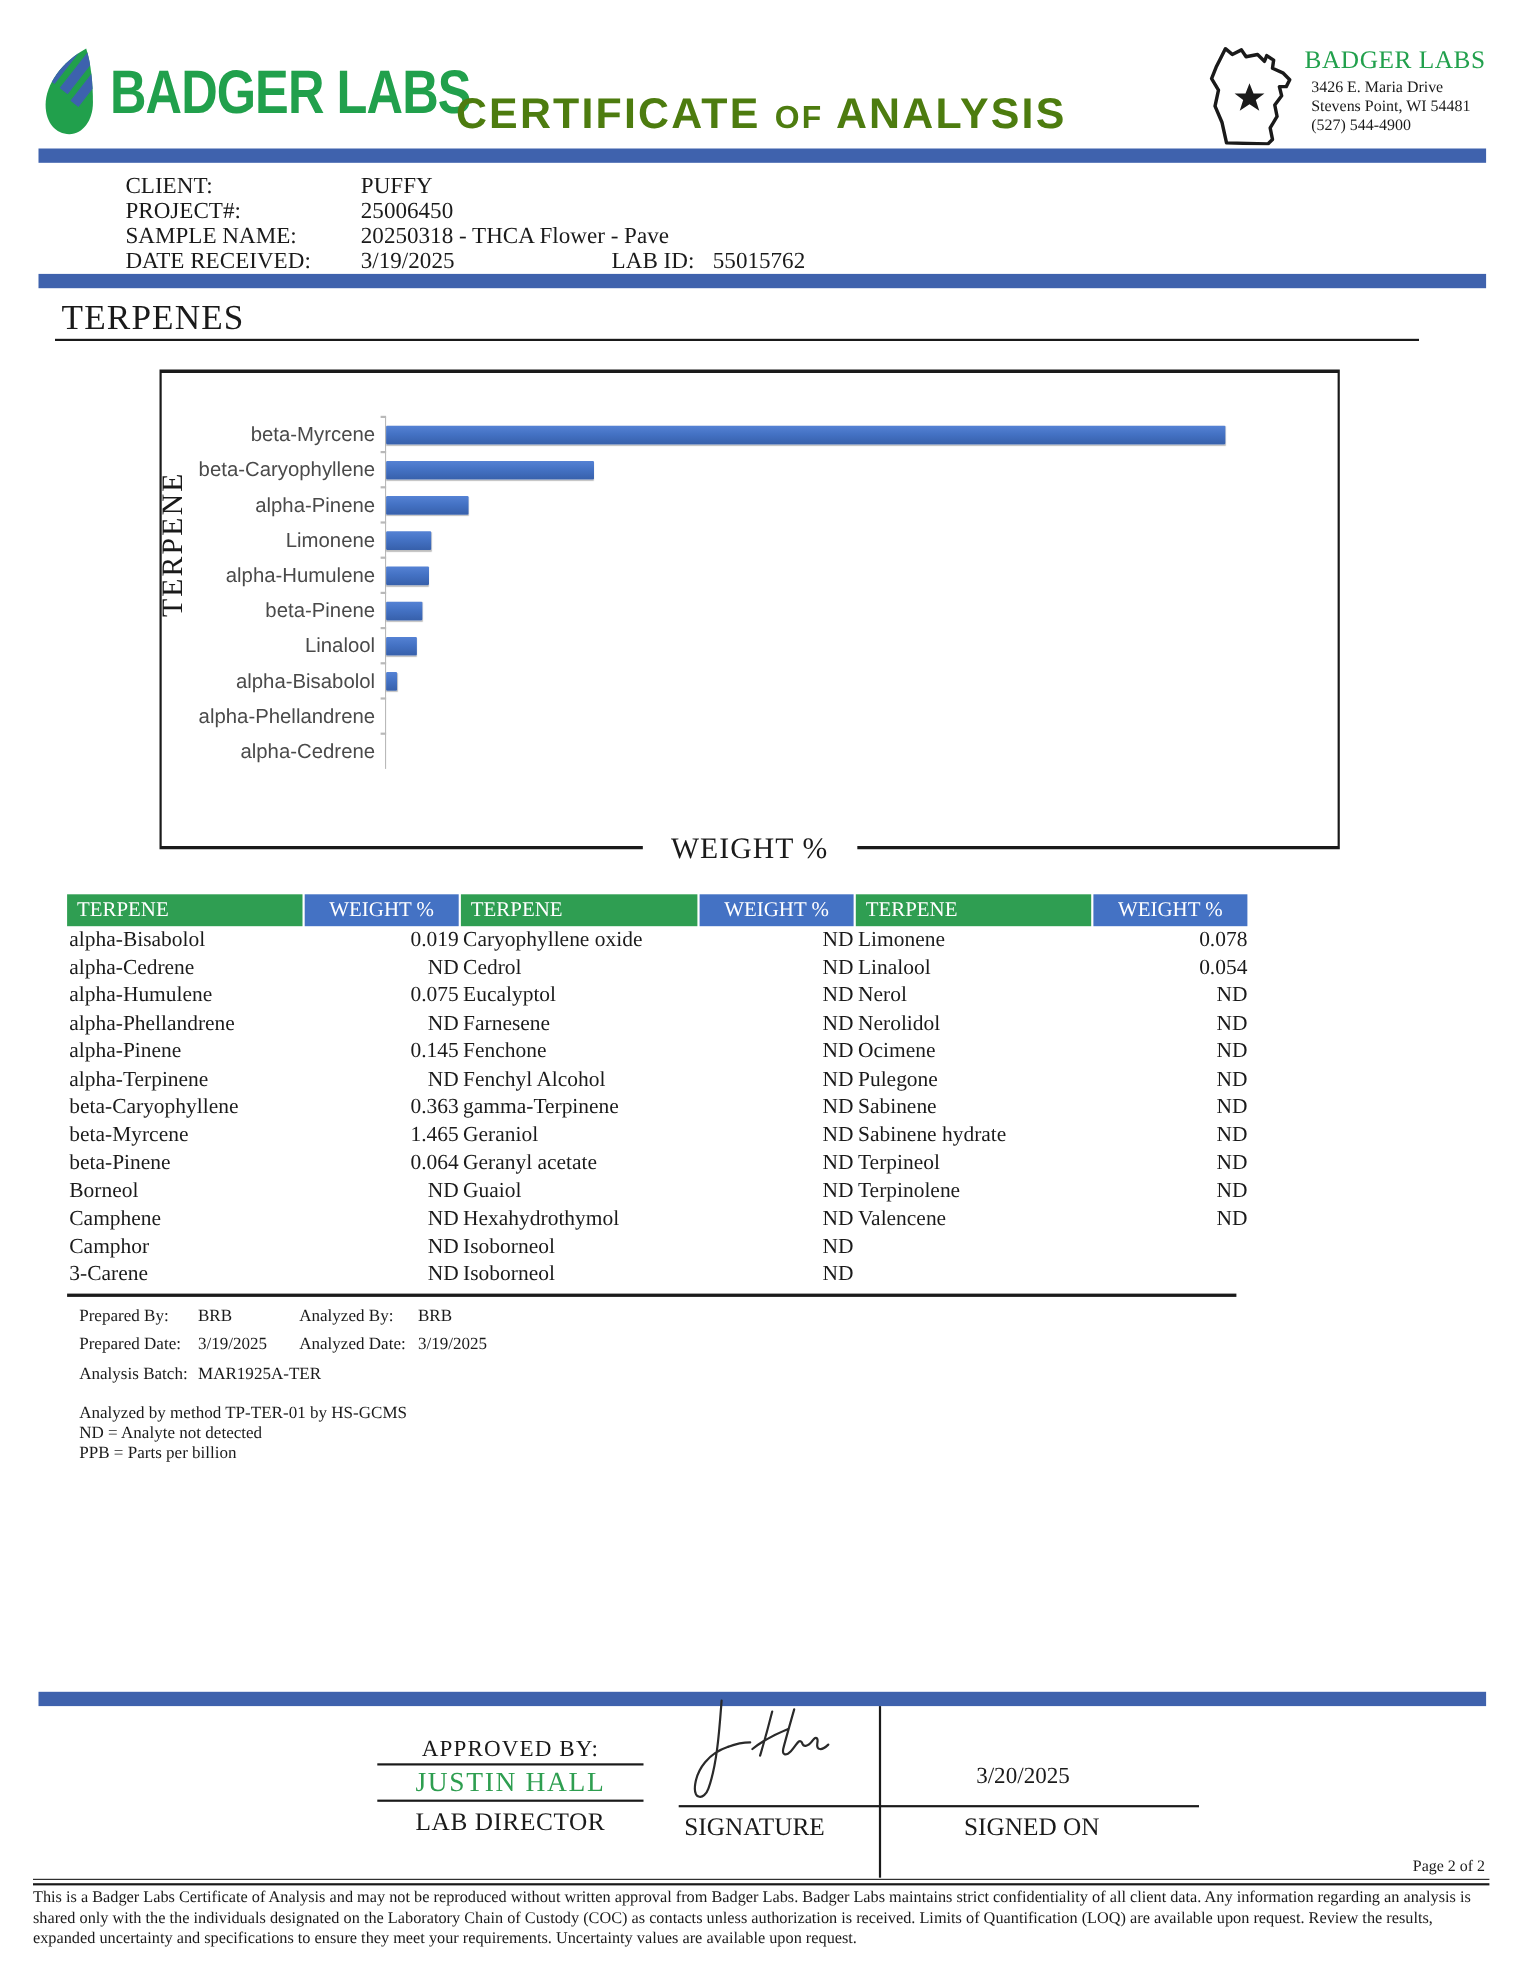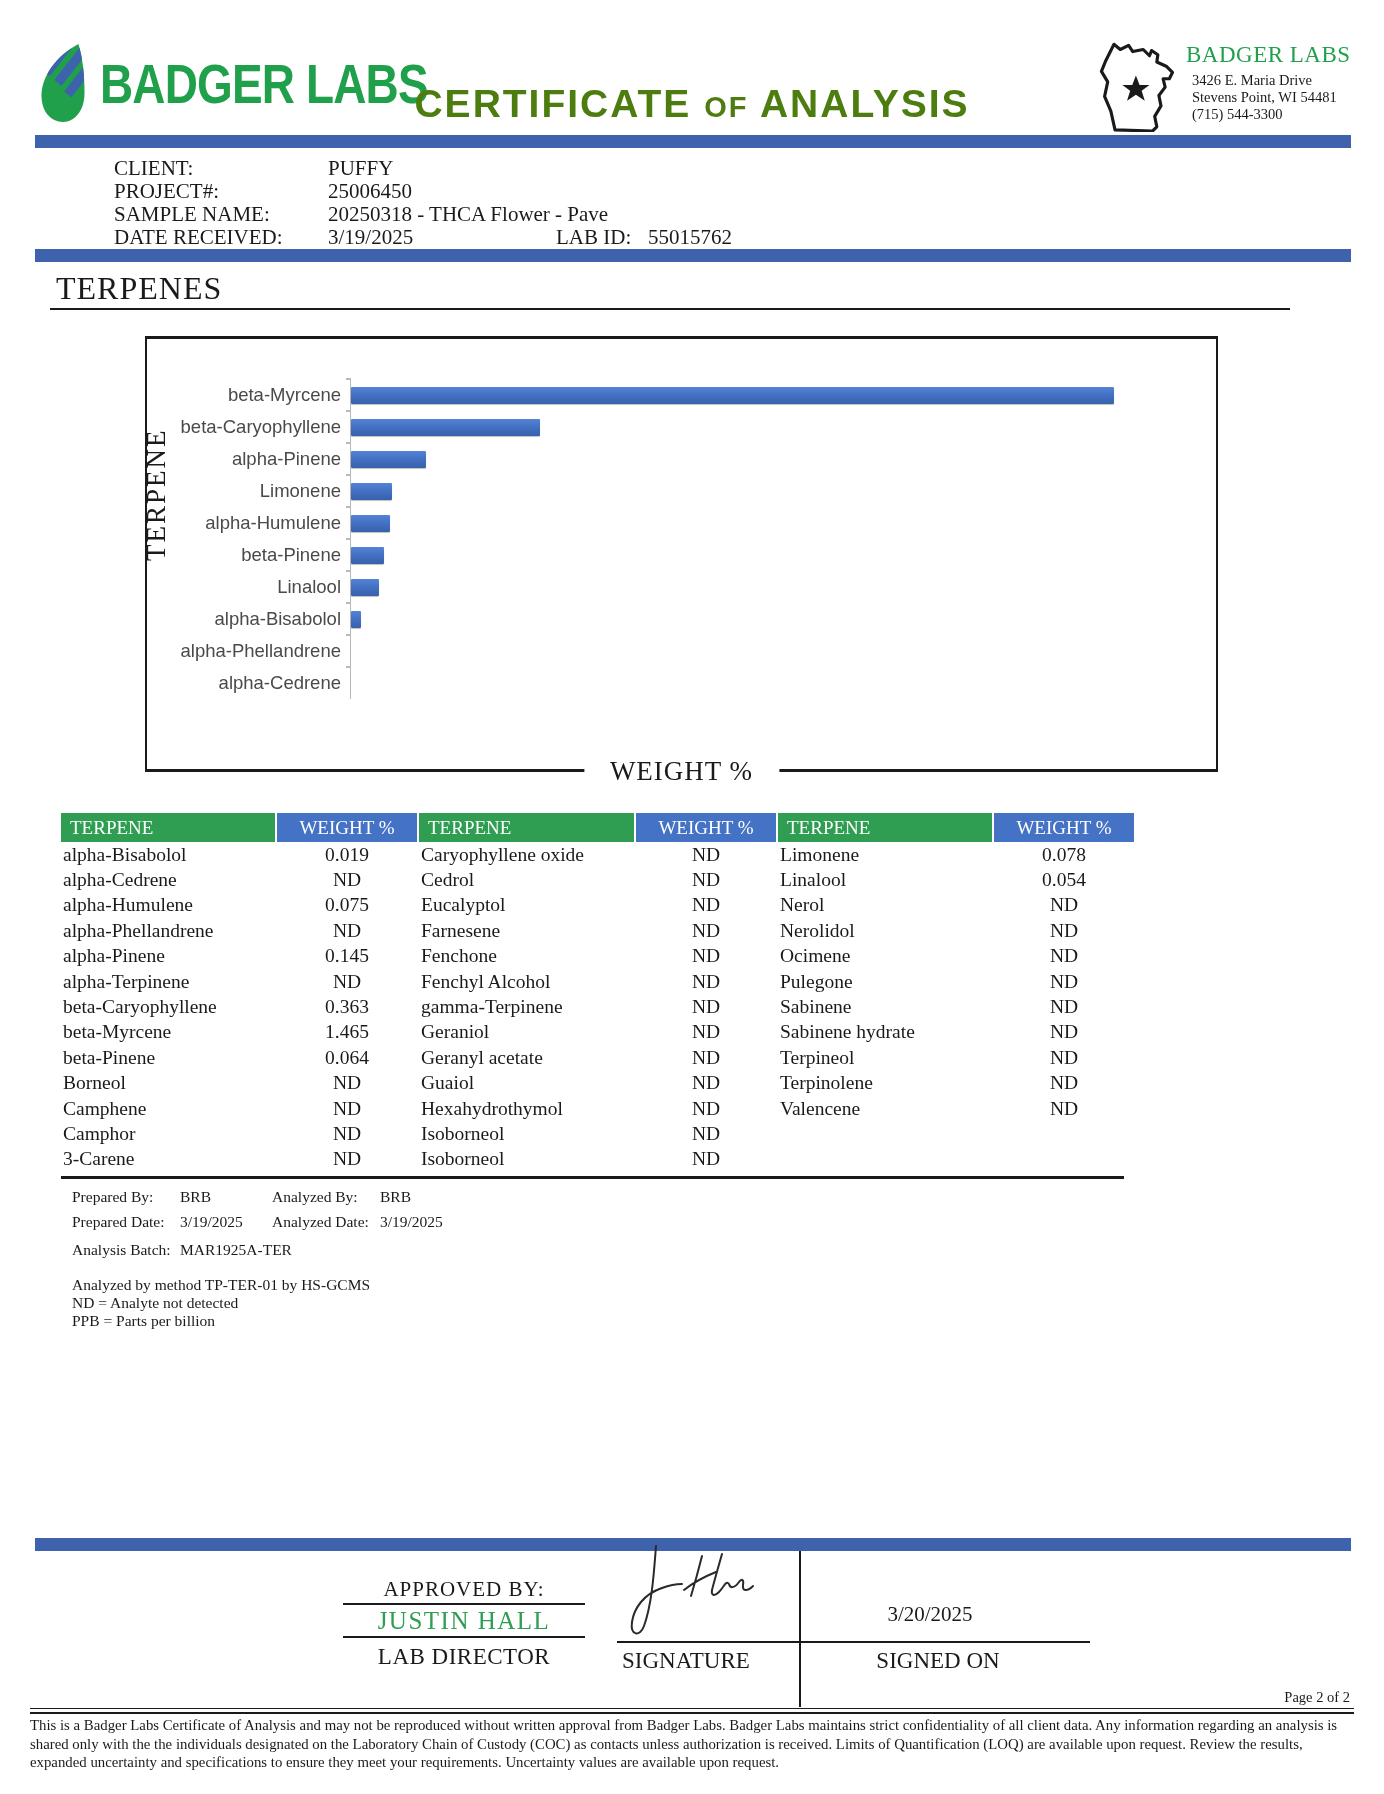--- a/index.html
+++ b/index.html
@@ -58,21 +58,21 @@
 
   
   .rtable{position:absolute;left:61px;top:813px;width:1063px;}
   .thead,.trow{display:grid;grid-template-columns:214px 140px 215px 140px 214px 140px;column-gap:2px;}
   .thead{height:29px;}
   .hcell{color:#fff;font-size:19px;display:flex;align-items:center;}
   .hcell.name{background:var(--table-green);padding-left:9px;}
   .hcell.wt{background:var(--table-blue);justify-content:center;}
   .trow{height:25.4px;font-size:19.5px;align-items:center;}
   .tcell.name{padding-left:2px;}
-  .tcell.wt{text-align:center;}
+  .tcell.wt{text-align:right;}
   .tbottom{border-bottom:3px solid #1a1a1a;height:4px;}
 
   
   .meta{position:absolute;font-size:15.5px;white-space:nowrap;}
   .m1{top:1188px;} .m2{top:1213px;} .m3{top:1241px;}
   .mx1{left:72px;} .mx2{left:180px;} .mx3{left:272px;} .mx4{left:380px;}
   .m4{top:1276px;left:72px;} .m5{top:1294px;left:72px;} .m6{top:1312px;left:72px;}
 
   
   .ap{position:absolute;white-space:nowrap;}
@@ -123,21 +123,21 @@
   </div>
 
   <div class="wi-block">
     <svg class="wi-icon" viewBox="0 0 80 90">
       <path d="M12,16 L17,6 L23,11 L31,7 L35,13 L45,11 L51,17 L53,12 L59,16 L58,23 L67,27 L73,33 L70,39 L64,39 L66,47 L60,55 L62,65 L56,75 L58,85 L54,89 L18,88 L14,70 L8,56 L11,42 L5,32 L9,22 Z" fill="#fff" stroke="#1a1a1a" stroke-width="3" stroke-linejoin="round"></path>
       <polygon points="38,36 41.5,45 51,45 43.5,50.6 46.5,60 38,54.4 29.5,60 32.5,50.6 25,45 34.5,45" fill="#1a1a1a"></polygon>
     </svg>
     <div class="lab-name">BADGER LABS</div>
     <div class="addr addr1">3426 E. Maria Drive</div>
     <div class="addr addr2">Stevens Point, WI 54481</div>
-    <div class="addr addr3">(715) 544-3300</div>
+    <div class="addr addr3">(527) 544-4900</div>
   </div>
 
   <div class="bluebar bar1"></div>
 
   <div class="info r1 info-lbl">CLIENT:</div>
   <div class="info r1 info-val">PUFFY</div>
   <div class="info r2 info-lbl">PROJECT#:</div>
   <div class="info r2 info-val">25006450</div>
   <div class="info r3 info-lbl">SAMPLE NAME:</div>
   <div class="info r3 info-val">20250318 - THCA Flower - Pave</div>

